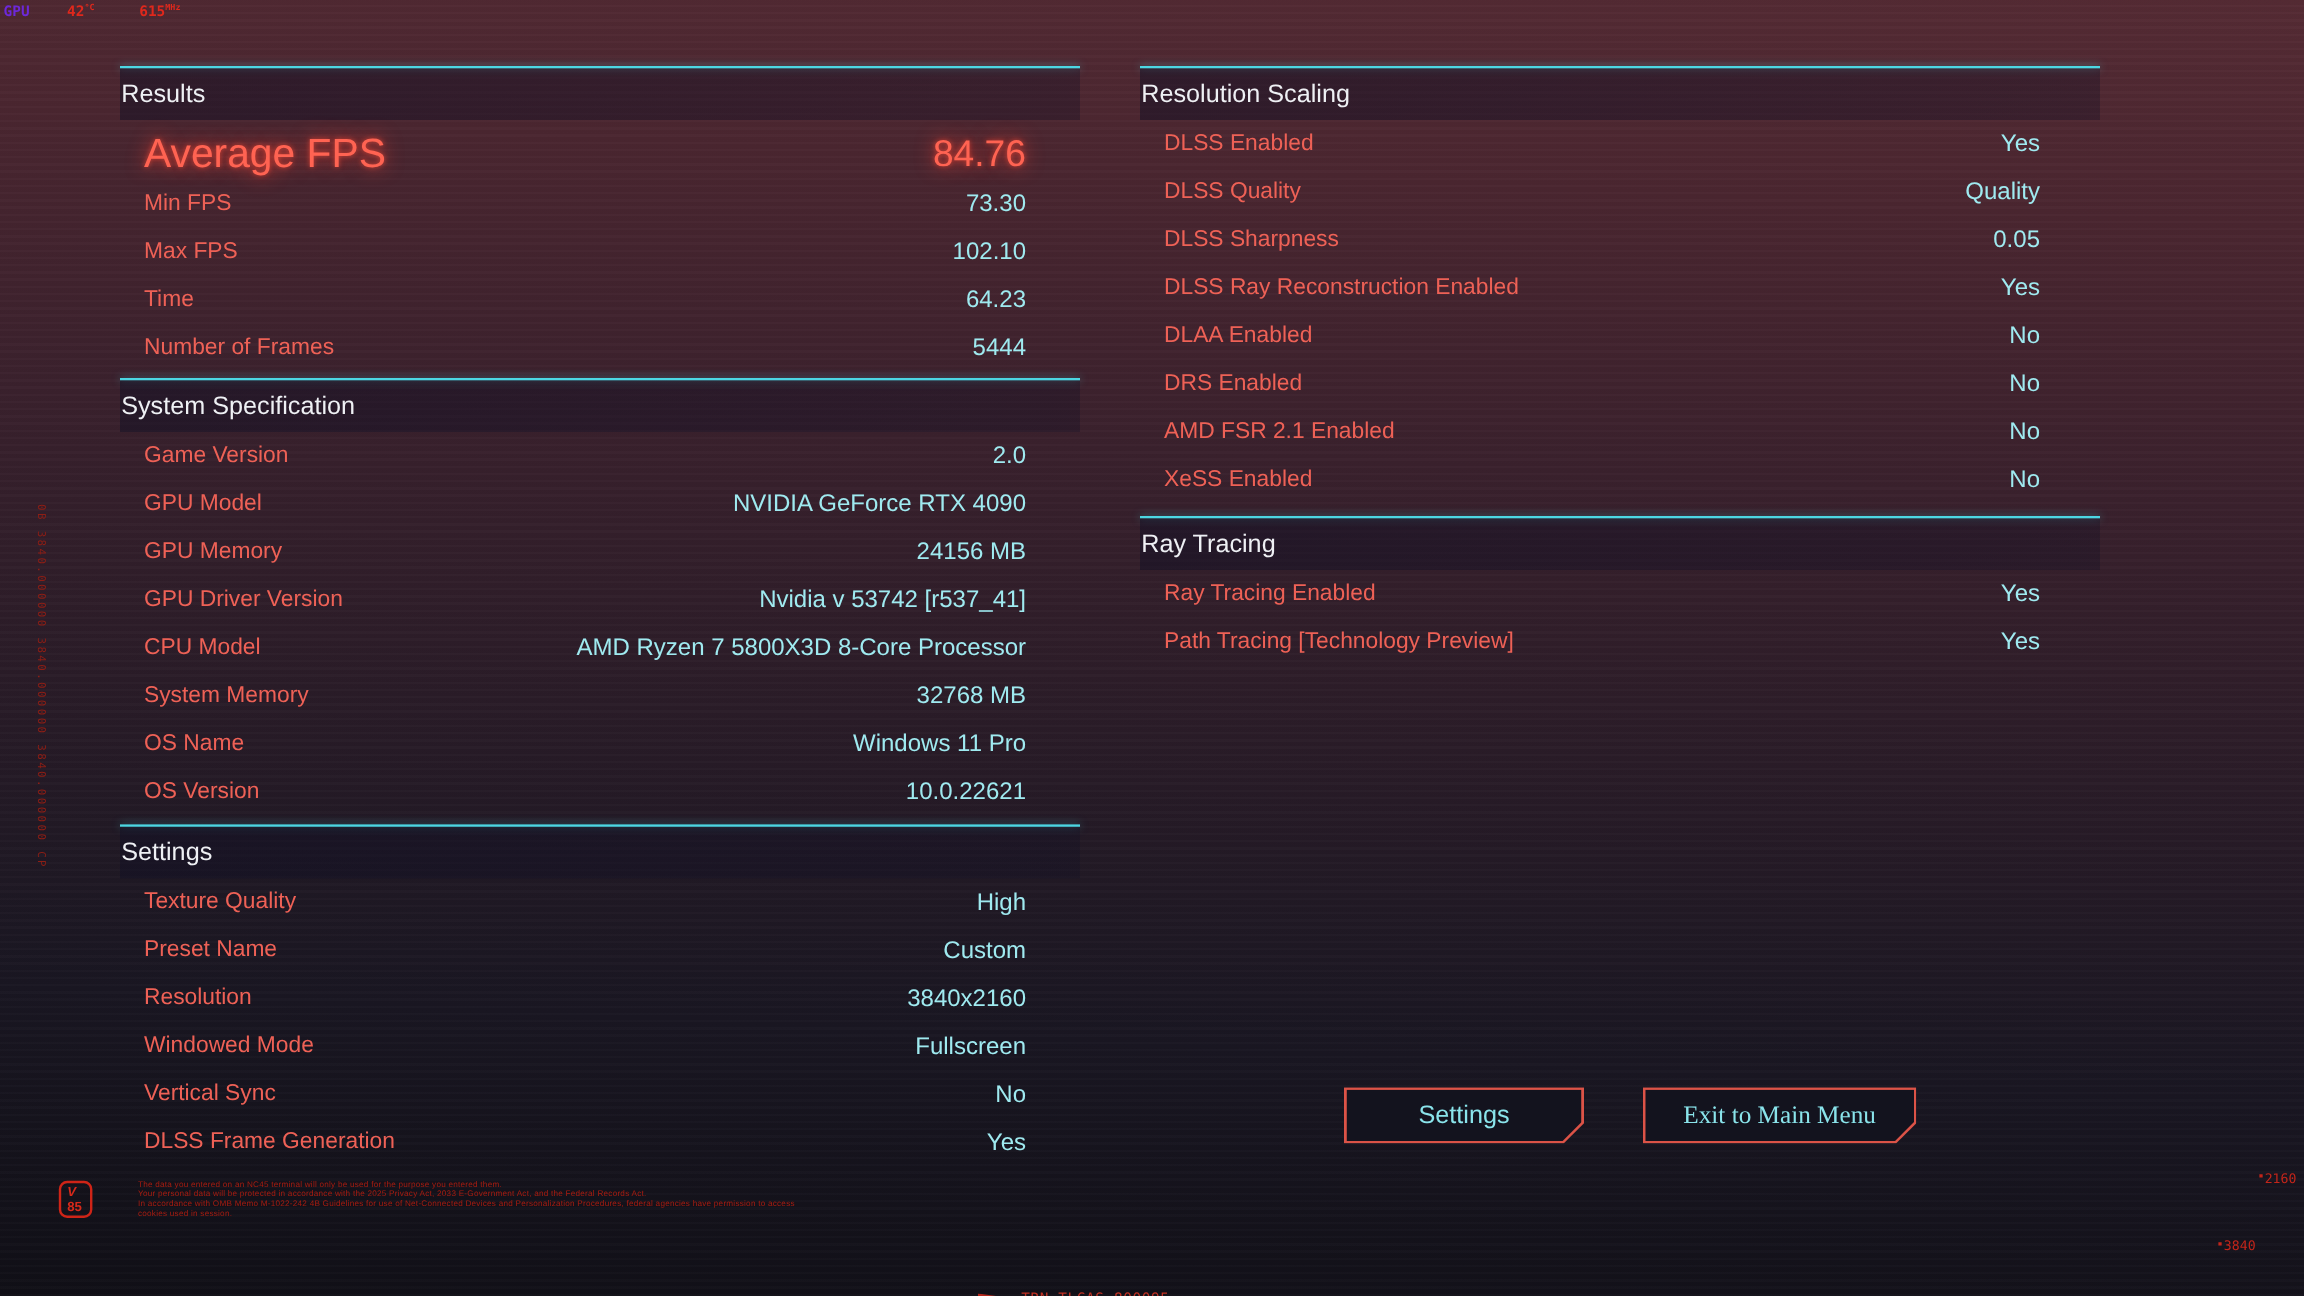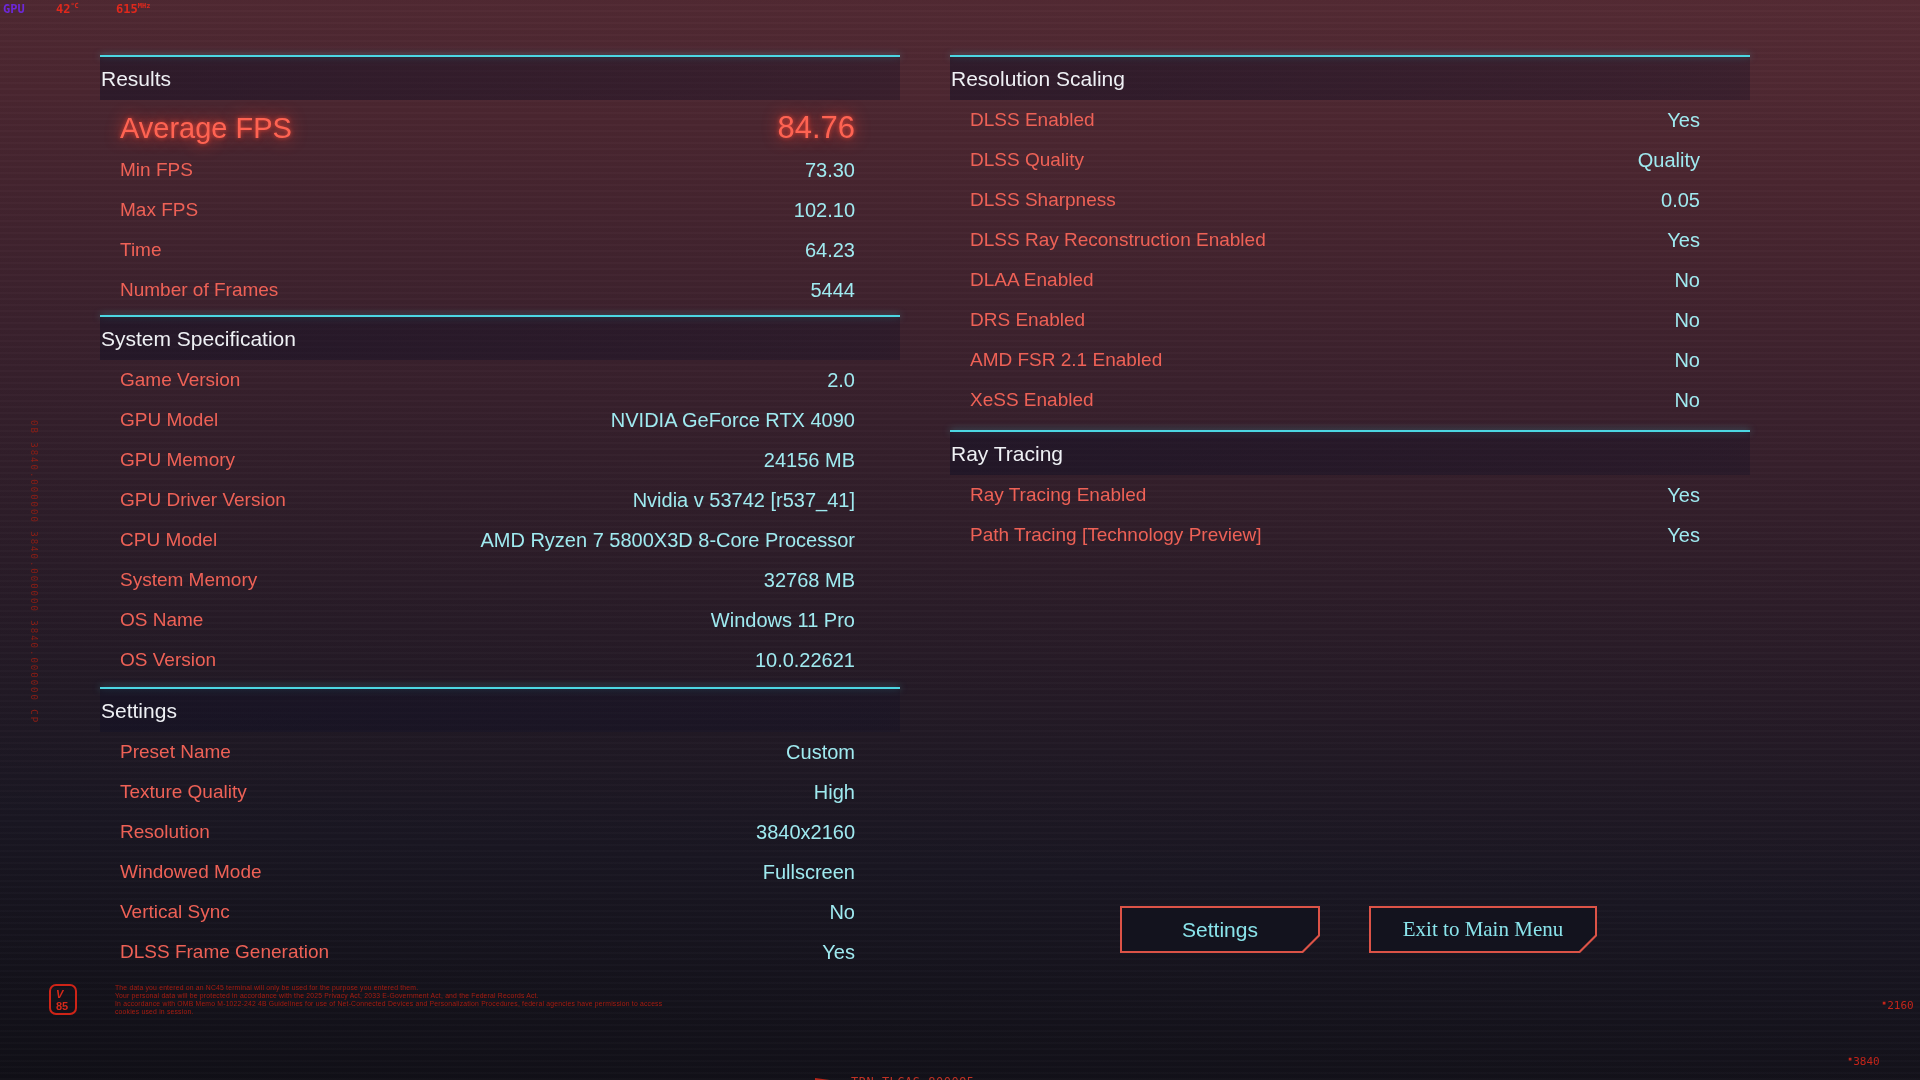--- a/index.html
+++ b/index.html
@@ -21,21 +21,21 @@
   .hud .clock { margin-left:30px; }
   .hud sup { font-size:7px; font-weight:bold; }
 
   
   .vmark {
     position:absolute; left:29px; top:420px;
     writing-mode:vertical-rl; text-orientation:mixed;
     font-family:"DejaVu Sans Mono", monospace; font-size:9px; letter-spacing:2px;
     color:#8d1e15;
   }
-  .rmark { position:absolute; font-family:"DejaVu Sans Mono", monospace; font-size:11px; color:#c3251a;margin-top:23px; }
+  .rmark { position:absolute; font-family:"DejaVu Sans Mono", monospace; font-size:11px; color:#c3251a; }
   .rmark .sq { font-size:7px; vertical-align:top; margin-right:1px; }
   .rmark-2160 { left:1882px; top:976px; }
   .rmark-3840 { left:1848px; top:1032px; }
 
   
   .col-left  { position:absolute; left:100px; width:800px; }
   .col-right { position:absolute; left:950px; width:800px; }
 
   .section { position:absolute; width:100%; }
   .rule { height:2px; background:#4cd7e3; box-shadow:0 0 7px rgba(80,220,235,.55); }
@@ -43,21 +43,21 @@
     height:43px; display:flex; align-items:center; padding-left:1px;
     background:linear-gradient(90deg, rgba(17,15,36,.5), rgba(17,15,36,.32));
     color:#eef0f4; font-size:21px;
   }
   .row { height:40px; display:flex; align-items:center; justify-content:space-between; padding:0 45px 0 20px; }
   .row .lbl { color:#ee6156; font-size:19px; }
   .row .val { color:#9feaf0; font-size:20px; }
   .col-right .row { padding-right:50px; }
 
   .row.hl { height:50px; padding-top:6px; }
-  .row.hl .lbl { font-size:29px; color:#ff6352; text-shadow:0 0 16px rgba(255,65,50,.9), 0 0 4px rgba(255,80,60,.7); }
+  .row.hl .lbl { font-size:34px; color:#ff6352; text-shadow:0 0 16px rgba(255,65,50,.9), 0 0 4px rgba(255,80,60,.7); }
   .row.hl .val { font-size:31px; color:#ff6352; text-shadow:0 0 16px rgba(255,65,50,.9), 0 0 4px rgba(255,80,60,.7); }
 
   
   .sec-results  { top:55px; }
   .sec-sysspec  { top:315px; }
   .sec-settings { top:687px; }
   .sec-resscale { top:55px; }
   .sec-raytrace { top:430px; }
 
   
@@ -170,26 +170,26 @@
       <span class="val">10.0.22621</span>
     </div>
   </div>
 
   <div class="section sec-settings">
     <div class="rule"></div>
     <div class="sec-head">
         <span>Settings</span>
       </div>
     <div class="row">
+      <span class="lbl">Texture Quality</span>
+      <span class="val">High</span>
+    </div>
+    <div class="row">
       <span class="lbl">Preset Name</span>
       <span class="val">Custom</span>
-    </div>
-    <div class="row">
-      <span class="lbl">Texture Quality</span>
-      <span class="val">High</span>
     </div>
     <div class="row">
       <span class="lbl">Resolution</span>
       <span class="val">3840x2160</span>
     </div>
     <div class="row">
       <span class="lbl">Windowed Mode</span>
       <span class="val">Fullscreen</span>
     </div>
     <div class="row">

